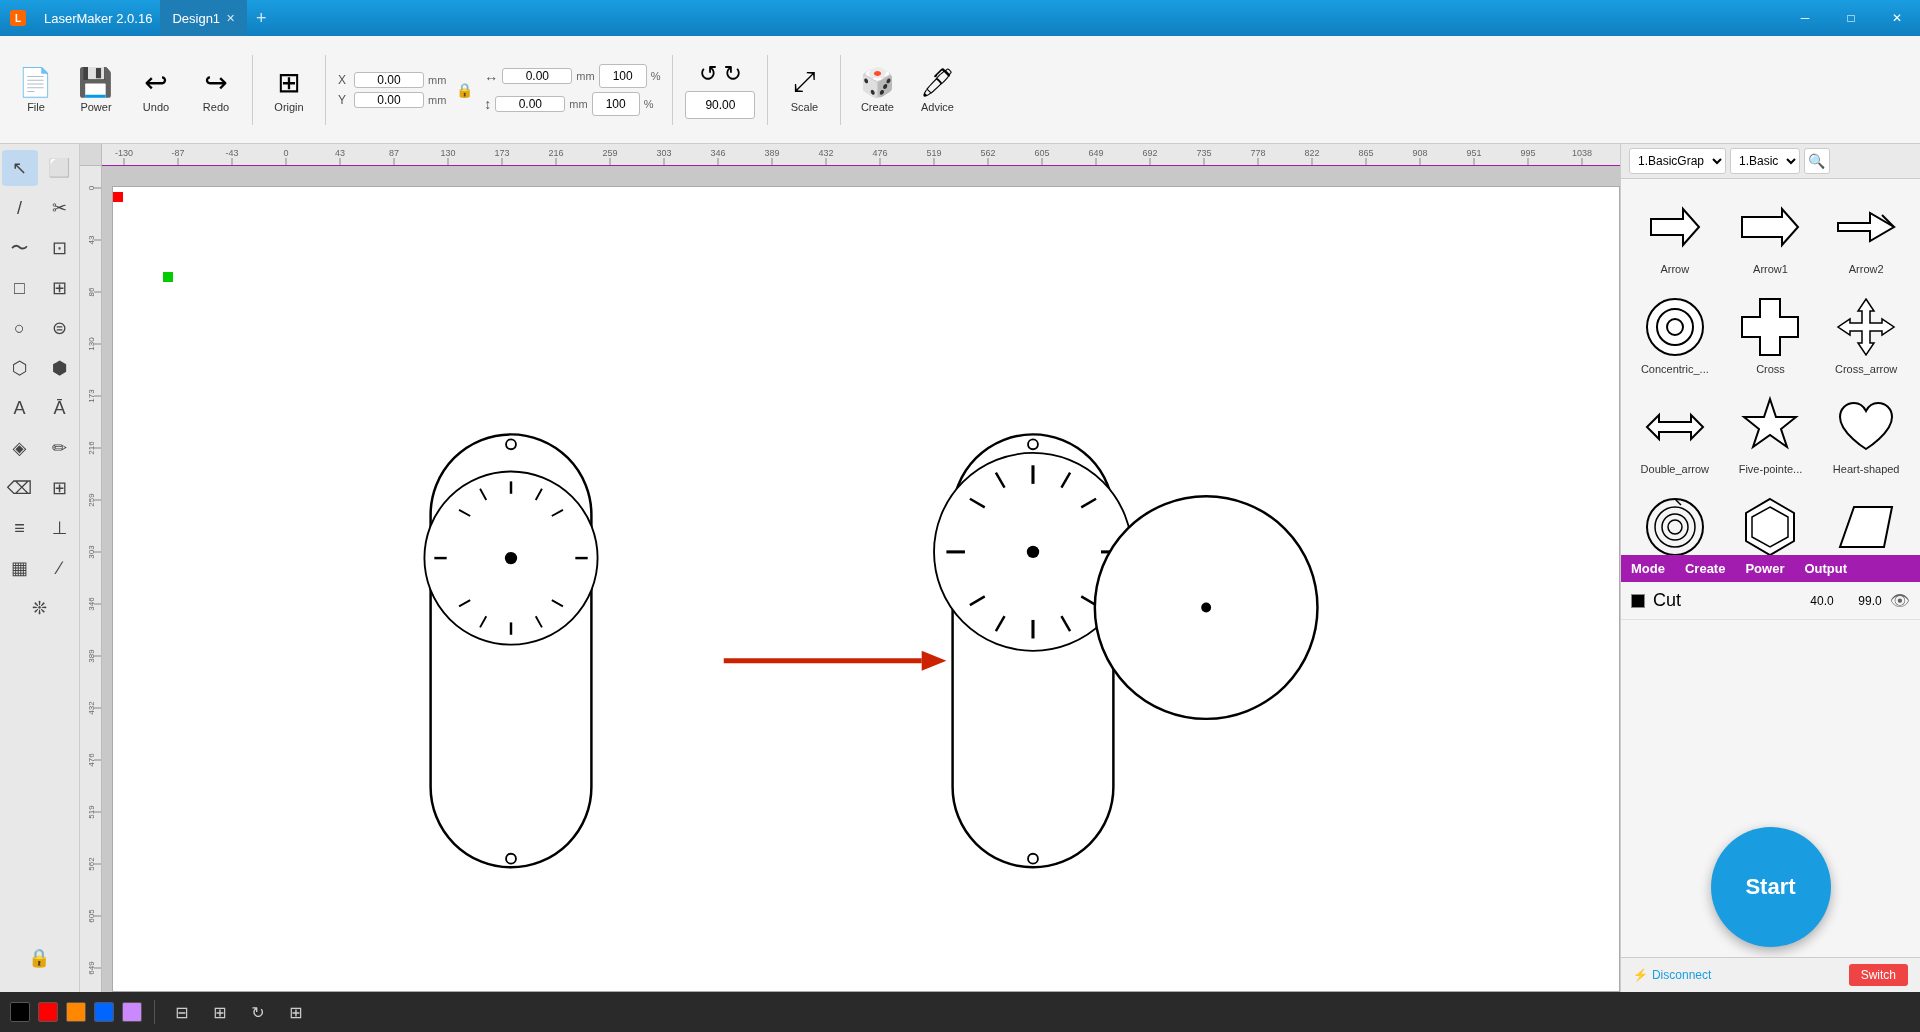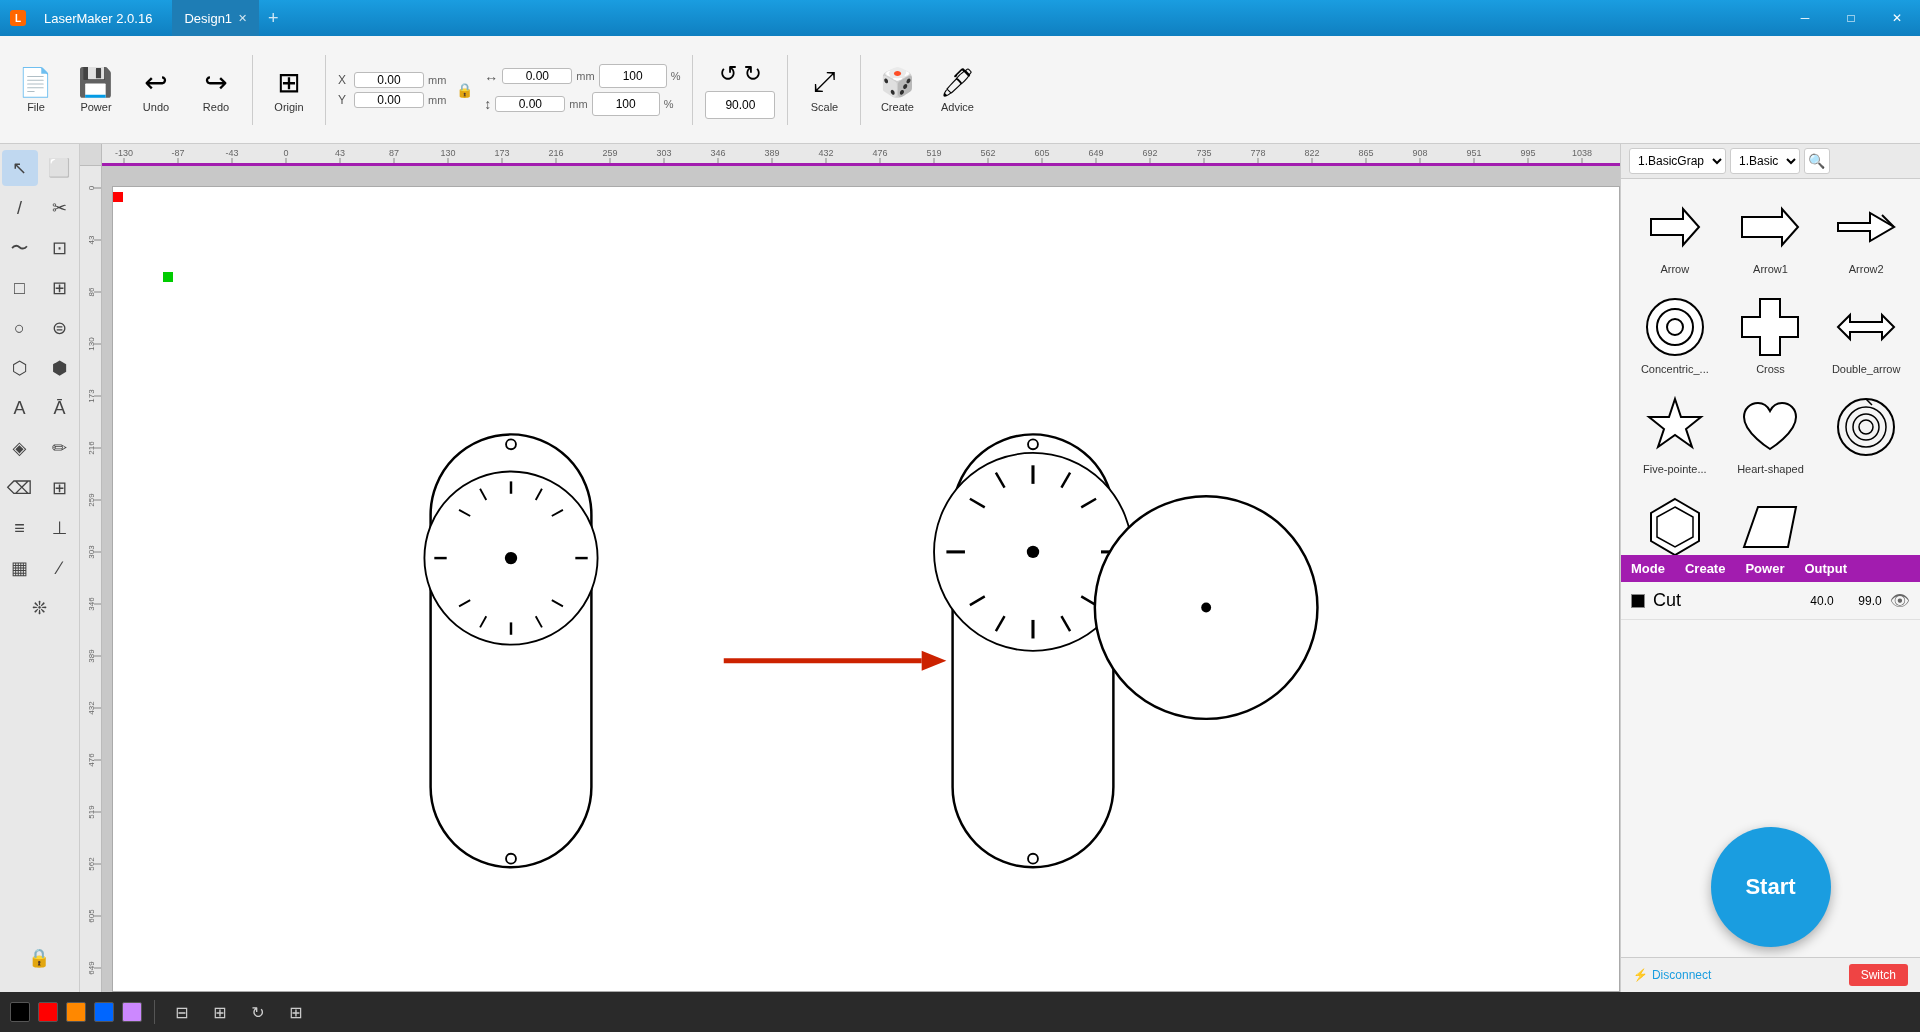--- a/index.html
+++ b/index.html
@@ -7,42 +7,42 @@
 
     
     #titlebar {
       width: 100%; height: 36px; background: linear-gradient(to bottom, #1a9de0, #0f7fc0);
       display: flex; align-items: center; gap: 0;
     }
     #titlebar .app-icon { width: 36px; height: 36px; display: flex; align-items: center; justify-content: center; }
     #titlebar .app-icon svg { width: 20px; height: 20px; }
     #titlebar .title-tab {
       height: 36px; padding: 0 12px; display: flex; align-items: center; gap: 6px;
-      background: #1e7db5; color: white; font-size: 13px; cursor: pointer; margin-left: 12px;
+      background: #1e7db5; color: white; font-size: 13px; cursor: pointer;
     }
     #titlebar .title-tab .close-btn { font-size: 11px; opacity: 0.8; cursor: pointer; }
     #titlebar .add-tab { width: 28px; height: 28px; display: flex; align-items: center; justify-content: center; color: white; font-size: 18px; cursor: pointer; opacity: 0.8; }
     #titlebar .window-controls { margin-left: auto; display: flex; }
     #titlebar .win-btn { width: 46px; height: 36px; display: flex; align-items: center; justify-content: center; color: white; font-size: 12px; cursor: pointer; }
 
     
     #toolbar {
       width: 100%; height: 108px; background: #f5f5f5; border-bottom: 1px solid #ccc;
       display: flex; align-items: center; padding: 4px 8px; gap: 4px;
     }
     .tb-group { display: flex; flex-direction: column; align-items: center; justify-content: center; padding: 4px 8px; cursor: pointer; border-radius: 4px; min-width: 56px; }
     .tb-group .tb-icon { font-size: 28px; margin-bottom: 2px; }
     .tb-group .tb-label { font-size: 11px; color: #333; }
     .tb-separator { width: 1px; height: 70px; background: #ccc; margin: 0 4px; }
     .tb-coords { display: flex; flex-direction: column; gap: 4px; margin: 0 4px; }
     .coord-row { display: flex; align-items: center; gap: 4px; }
     .coord-label { font-size: 12px; color: #555; width: 12px; }
     .coord-input { width: 70px; height: 16px; border: 1px solid #bbb; border-radius: 3px; text-align: center; font-size: 12px; background: white; }
     .coord-unit { font-size: 11px; color: #666; }
-    .coord-pct { width: 68px; height: 24px; border: 1px solid #bbb; border-radius: 3px; text-align: center; font-size: 12px; background: white; }
+    .coord-pct { width: 48px; height: 24px; border: 1px solid #bbb; border-radius: 3px; text-align: center; font-size: 12px; background: white; }
     .rotate-input { width: 70px; height: 28px; border: 1px solid #bbb; border-radius: 3px; text-align: center; font-size: 12px; background: white; }
 
     
     #main { display: flex; width: 100%; height: calc(1032px - 36px - 108px - 40px); }
 
     
     #left-panel {
       width: 80px; background: #e8e8e8; border-right: 1px solid #ccc;
       display: flex; flex-direction: column; align-items: center; padding: 6px 0; gap: 4px;
     }
@@ -127,21 +127,21 @@
       display: flex; align-items: center; padding: 0 10px; gap: 8px;
     }
     .color-swatch { width: 20px; height: 20px; border-radius: 2px; cursor: pointer; border: 1px solid #555; }
     .bottom-tool-btn {
       width: 30px; height: 30px; display: flex; align-items: center; justify-content: center;
       color: #ccc; font-size: 16px; cursor: pointer; border-radius: 3px;
     }
     .bottom-separator { width: 1px; height: 24px; background: #555; margin: 0 4px; }
 
     
-    #hruler { position: absolute; top: 0; left: 22px; right: 0; height: 22px; background: #22c55e; border-bottom: 3px solid #a21caf; overflow: hidden; }
+    #hruler { position: absolute; top: 0; left: 22px; right: 0; height: 22px; background: #22c55e; border-bottom: 1px solid #a21caf; overflow: hidden; }
     #vruler { position: absolute; top: 22px; left: 0; width: 22px; bottom: 0; background: #e8e8e8; border-right: 1px solid #bbb; overflow: hidden; }
     .corner { position: absolute; top: 0; left: 0; width: 22px; height: 22px; background: #d8d8d8; border-right: 1px solid #bbb; border-bottom: 1px solid #bbb; z-index: 5; }
 
     svg.canvas-svg { position: absolute; top: 0; left: 0; width: 100%; height: 100%; }
 
     
     .shape-dropdown {
       height: 26px; border: 1px solid #ccc; border-radius: 3px; background: white;
       font-size: 12px; padding: 0 4px; cursor: pointer;
     }
@@ -540,20 +540,26 @@
         <span class="shape-label">Concentric_...</span>
       </div>
 
       <div class="shape-item">
         <svg viewBox="0 0 64 64">
           <polygon points="22,4 42,4 42,22 60,22 60,42 42,42 42,60 22,60 22,42 4,42 4,22 22,22" fill="white" stroke="black" stroke-width="2"></polygon>
         </svg>
         <span class="shape-label">Cross</span>
       </div>
 
+      <div class="shape-item">
+        <svg viewBox="0 0 64 64">
+          <polygon points="32,4 40,16 36,16 36,28 48,28 48,24 60,32 48,40 48,36 36,36 36,48 40,48 32,60 24,48 28,48 28,36 16,36 16,40 4,32 16,24 16,28 28,28 28,16 24,16" fill="white" stroke="black" stroke-width="1.5"></polygon>
+        </svg>
+        <span class="shape-label">Cross_arrow</span>
+      </div>
 
       <div class="shape-item">
         <svg viewBox="0 0 64 64">
           <polygon points="4,32 16,20 16,27 48,27 48,20 60,32 48,44 48,37 16,37 16,44" fill="white" stroke="black" stroke-width="2"></polygon>
         </svg>
         <span class="shape-label">Double_arrow</span>
       </div>
 
       <div class="shape-item">
         <svg viewBox="0 0 64 64">

